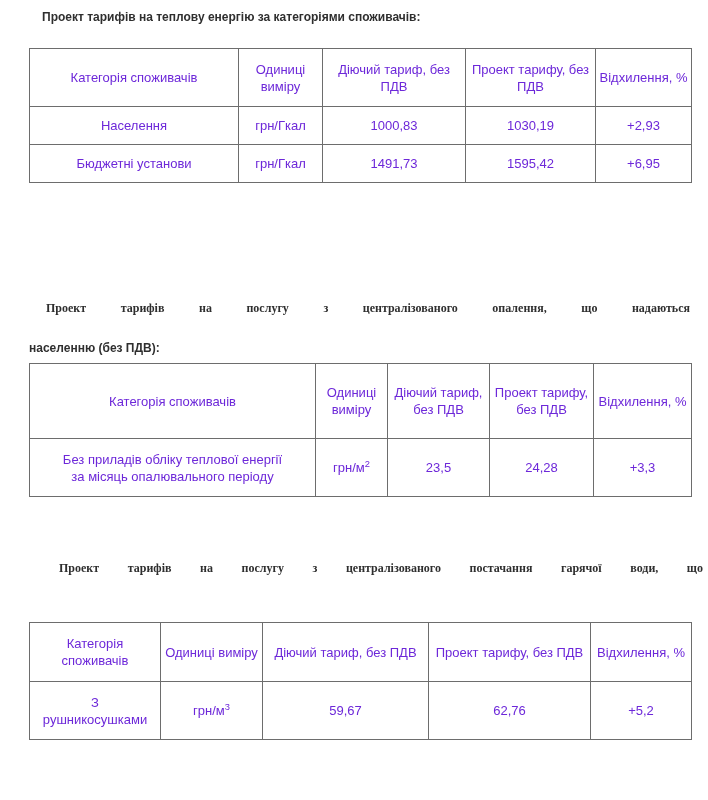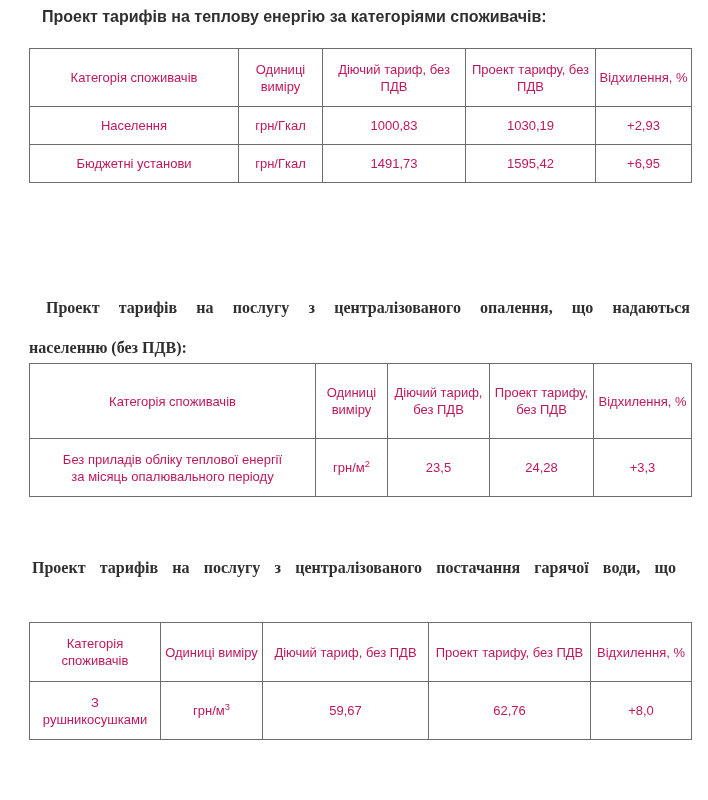--- a/index.html
+++ b/index.html
@@ -19,21 +19,21 @@
   .page {
     width: 708px;
     height: 800px;
     position: relative;
     box-sizing: border-box;
   }
 
   
   .section-heading {
     font-weight: bold;
-    font-size: 16px;
+    font-size: 12px;
     line-height: 20px;
     color: #2f2f2f;
     margin: 0;
     padding: 0;
   }
   .heading-1 {
     position: absolute;
     left: 42px;
     top: 7px;
     width: 630px;
@@ -42,21 +42,21 @@
   .heading-2 {
     position: absolute;
     left: 29px;
     top: 298px;
     width: 661px;
     text-align: justify;
     text-indent: 17px;
   }
   .heading-3 {
     position: absolute;
-    left: 15px;
+    left: 42px;
     top: 558px;
     width: 661px;
     text-align: justify;
     text-indent: 17px;
   }
   
   .heading-2 > .jline,
   .heading-3 > .jline {
     display: block;
   }
@@ -69,30 +69,29 @@
   .heading-2 .jline.first::after,
   .heading-3 .jline.first::after {
     content: "";
     display: inline-block;
     width: 100%;
   }
   .heading-2 .jline.second,
   .heading-3 .jline.second {
     text-align: left;
     text-indent: 0;
-    font-family: Liberation Serif, serif;
   }
 
   
   table.tariff {
     position: absolute;
     border-collapse: collapse;
     table-layout: fixed;
     font-size: 13px;
-    color: #be185d;
+    color: #6d28d9;
   }
   table.tariff td {
     border: 1px solid #6d6d6d;
     text-align: center;
     vertical-align: middle;
     padding: 2px 3px;
     line-height: 17px;
     font-weight: normal;
   }
   table.tariff td.bold {
@@ -233,18 +232,18 @@
         <td class="hdr">Відхилення, %</td>
       </tr>
       <tr class="data-row">
         <td>
           <span>З</span><br>
           <span>рушникосушками</span>
         </td>
         <td><span>грн/м</span><sup>3</sup></td>
         <td>59,67</td>
         <td>62,76</td>
-        <td>+8,0</td>
+        <td>+5,2</td>
       </tr>
     </tbody>
   </table>
 
 </div>
 
 </body></html>

